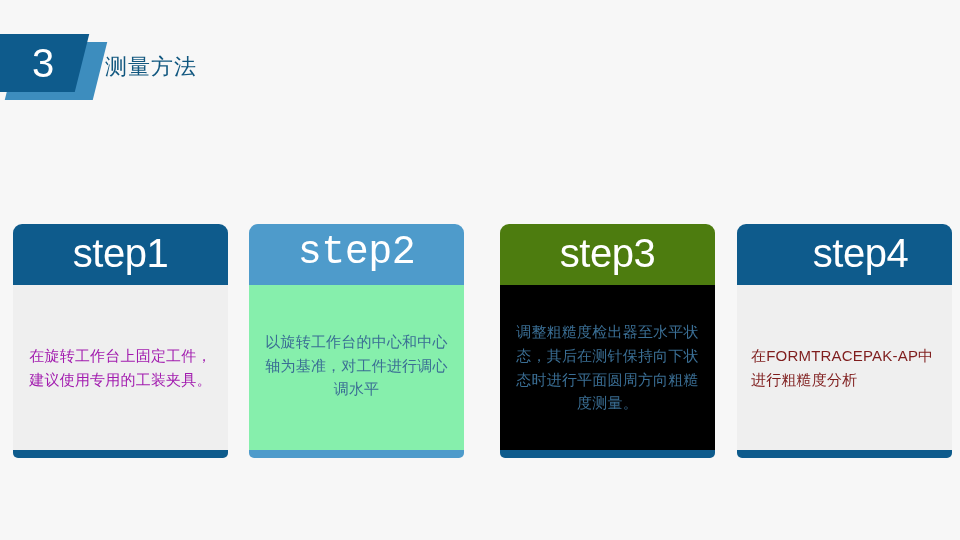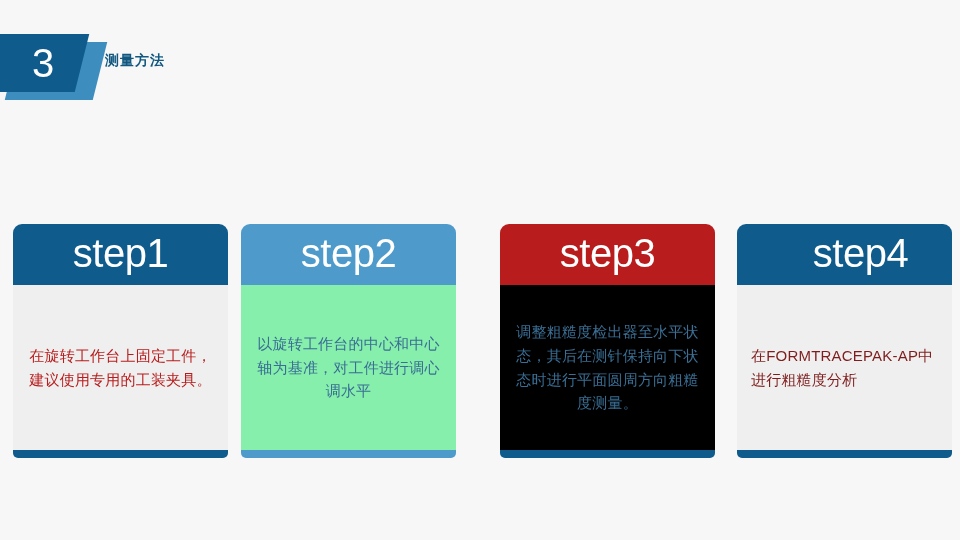--- a/index.html
+++ b/index.html
@@ -62,43 +62,43 @@
     font-weight: 300;
     letter-spacing: 0;
     line-height: 1;
     padding-left: 14px;
     box-sizing: border-box;
   }
   .header-title {
     position: absolute;
     left: 105px;
     top: 52px;
-    font-size: 14px;
-    font-weight: bold;
+    font-size: 22px;
+    font-weight: normal;
     color: #11577f;
     letter-spacing: 1px;
     white-space: nowrap;
   }
 
   
   .cards {
     position: absolute;
     left: 0;
     top: 224px;
     width: 960px;
     height: 240px;
   }
   .card {
     position: absolute;
     top: 0;
     width: 215px;
     height: 281px;
   }
   .card.c0 { left: 13px; }
-  .card.c1 { left: 241px; }
+  .card.c1 { left: 249px; font-family: Liberation Mono, monospace; }
   .card.c2 { left: 500px; }
   .card.c3 { left: 737px; }
 
   .card-header {
     height: 61px;
     border-radius: 9px 9px 0 0;
     display: flex;
     align-items: center;
     justify-content: center;
     color: #ffffff;
@@ -143,35 +143,35 @@
     <div class="badge-number">3</div>
   </div>
   <div class="header-title" style="color: rgb(17, 87, 127);">测量方法</div>
 </div>
 
 <div class="cards">
 
   <div class="card c0">
     <div class="card-header" style="background: rgb(14, 91, 140);">step1</div>
     <div class="card-body" style="background: rgb(239, 239, 239);">
-      <div class="card-text" style="color: #b91c1c; text-align: center;">在旋转工作台上固定工件，建议使用专用的工装夹具。</div>
+      <div class="card-text" style="color: #a21caf; text-align: center;">在旋转工作台上固定工件，建议使用专用的工装夹具。</div>
     </div>
     <div class="card-foot" style="background: rgb(14, 91, 140);"></div>
   </div>
 
   <div class="card c1">
     <div class="card-header" style="background: rgb(78, 155, 203);">step2</div>
     <div class="card-body" style="background: #86efac;">
       <div class="card-text" style="color: rgb(58, 110, 148); text-align: center;">以旋转工作台的中心和中心轴为基准，对工件进行调心调水平</div>
     </div>
     <div class="card-foot" style="background: rgb(78, 155, 203);"></div>
   </div>
 
   <div class="card c2">
-    <div class="card-header" style="background: #b91c1c; text-align: right;">step3</div>
+    <div class="card-header" style="background: #4d7c0f; text-align: right;">step3</div>
     <div class="card-body" style="background: #000000;">
       <div class="card-text" style="color: rgb(58, 110, 148); text-align: center;">调整粗糙度检出器至水平状态，其后在测针保持向下状态时进行平面圆周方向粗糙度测量。</div>
     </div>
     <div class="card-foot" style="background: rgb(14, 91, 140);"></div>
   </div>
 
   <div class="card c3">
     <div class="card-header" style="background: rgb(14, 91, 140); padding-left: 32px;">step4</div>
     <div class="card-body" style="background: rgb(239, 239, 239);">
       <div class="card-text left" style="color: #7f1d1d; text-align: left;">在FORMTRACEPAK-AP中进行粗糙度分析</div>

